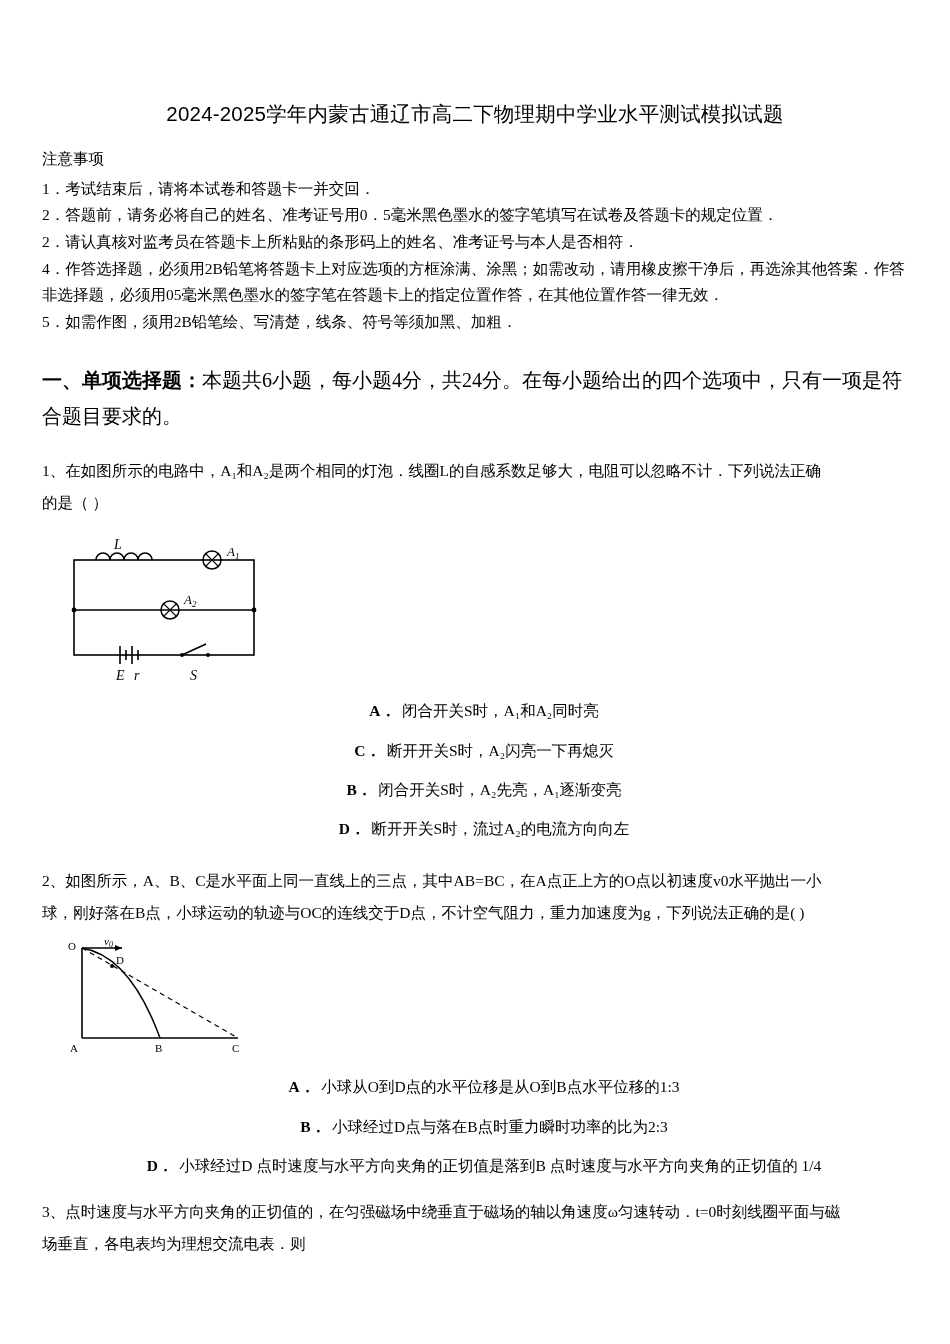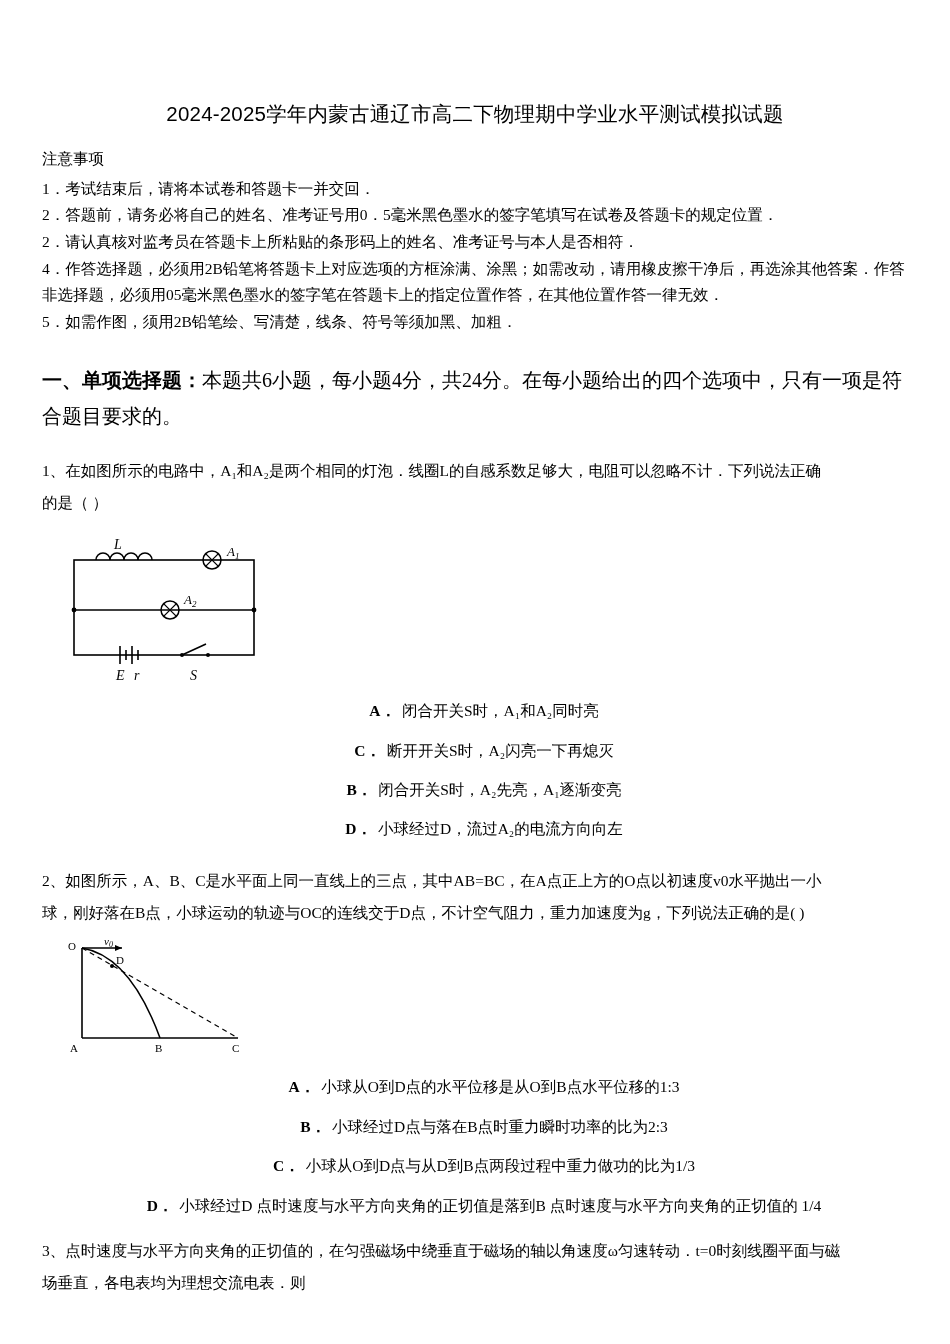--- a/index.html
+++ b/index.html
@@ -153,21 +153,21 @@
     <div class="opt">
       <span class="lab">A．</span><span>闭合开关S时，A₁和A₂同时亮</span>
     </div>
     <div class="opt">
       <span class="lab">C．</span><span>断开开关S时，A₂闪亮一下再熄灭</span>
     </div>
     <div class="opt">
       <span class="lab">B．</span><span>闭合开关S时，A₂先亮，A₁逐渐变亮</span>
     </div>
     <div class="opt">
-      <span class="lab">D．</span><span>小球经过D，流过A₂的电流方向向左</span>
+      <span class="lab">D．</span><span>断开开关S时，流过A₂的电流方向向左</span>
     </div>
   </div>
 
   <div class="q-block" style="margin-top:22px">
     <div class="q-text">
       <span>2、</span><span>如图所示，A、B、C是水平面上同一直线上的三点，其中AB=BC，在A点正上方的O点以初速度v0水平抛出一小</span>
     </div>
     <div class="q-text">球，刚好落在B点，小球运动的轨迹与OC的连线交于D点，不计空气阻力，重力加速度为g，下列说法正确的是(  )</div>
 
     <div class="fig2">
@@ -195,23 +195,20 @@
       </svg>
     </div>
 
     <div class="opt">
       <span class="lab">A．</span><span>小球从O到D点的水平位移是从O到B点水平位移的1:3</span>
     </div>
     <div class="opt">
       <span class="lab">B．</span><span>小球经过D点与落在B点时重力瞬时功率的比为2:3</span>
     </div>
     <div class="opt">
-      <span class="lab">C．</span><span>小球从O到D点与从D到B点两段过程中重力做功的比为1/3</span>
-    </div>
-    <div class="opt">
       <span class="lab">D．</span><span>小球经过D 点时速度与水平方向夹角的正切值是落到B 点时速度与水平方向夹角的正切值的 1/4</span>
     </div>
   </div>
 
   <div class="q-block" style="margin-top:16px">
     <div class="q-text">
       <span>3、</span><span>点时速度与水平方向夹角的正切值的，在匀强磁场中绕垂直于磁场的轴以角速度ω匀速转动．t=0时刻线圈平面与磁</span>
     </div>
     <div class="q-text">场垂直，各电表均为理想交流电表．则</div>
   </div>

